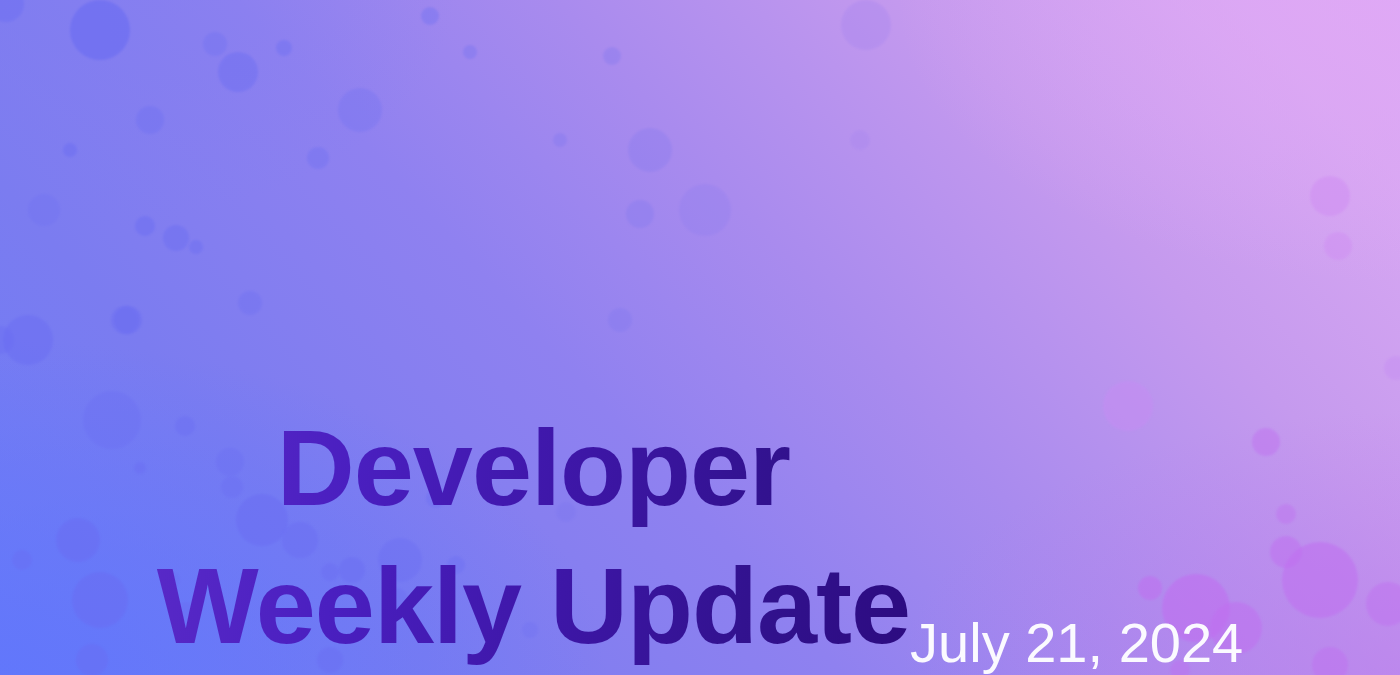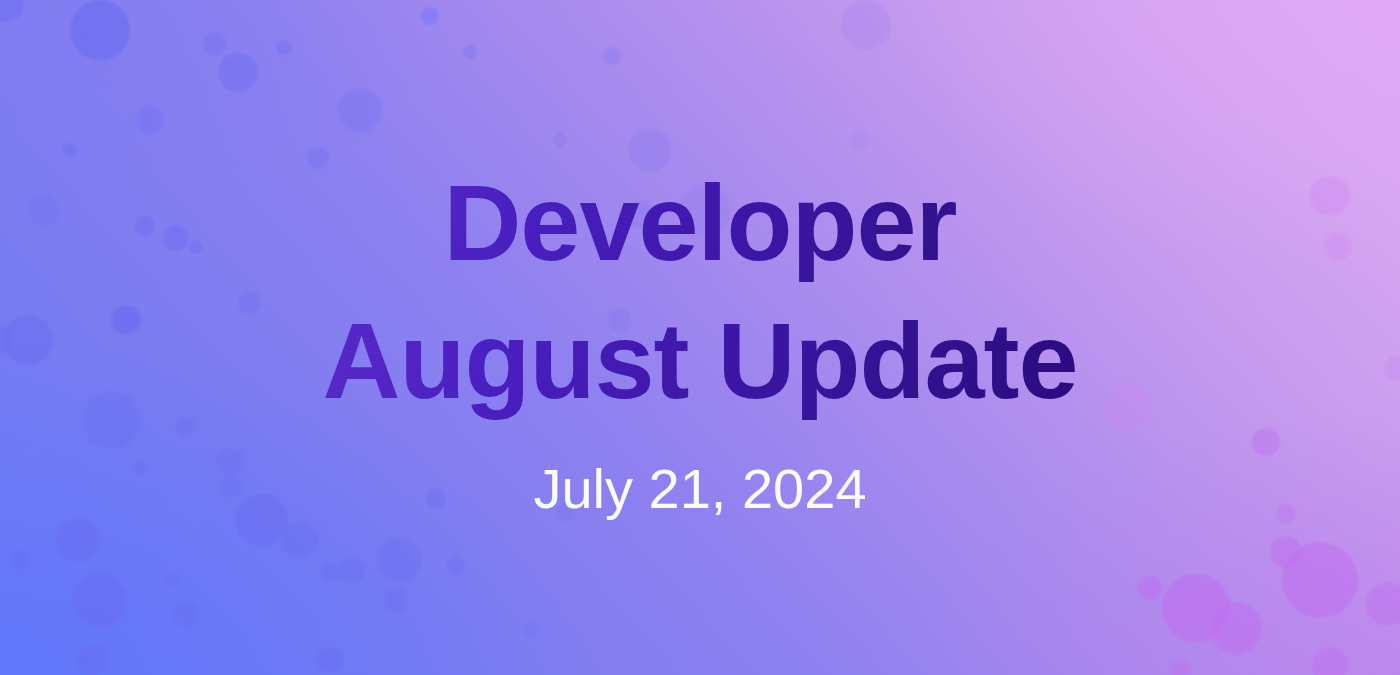--- a/index.html
+++ b/index.html
@@ -51,22 +51,22 @@
     position: absolute;
     display: block;
     border-radius: 50%;
     filter: blur(0.8px);
   }
 
   .content {
     position: absolute;
     inset: 0;
     display: flex;
-    flex-direction: column;
-    align-items: center;
+    flex-direction: row;
+    align-items: flex-end;
     justify-content: center;
     text-align: center;
   }
 
   .headline {
     margin: 0;
     font-size: 108px;
     line-height: 1.28;
     font-weight: bold;
     letter-spacing: -1px;
@@ -160,18 +160,18 @@
       <i style="left: 1310px; top: 176px; width: 40px; height: 40px; background: rgb(207, 138, 243); opacity: 0.45;"></i>
       <i style="left: 1324px; top: 232px; width: 28px; height: 28px; background: rgb(207, 138, 243); opacity: 0.4;"></i>
       <i style="left: 1366px; top: 582px; width: 44px; height: 44px; background: rgb(192, 111, 240); opacity: 0.45;"></i>
       <i style="left: 1384px; top: 356px; width: 24px; height: 24px; background: rgb(197, 140, 243); opacity: 0.4;"></i>
       <i style="left: 1312px; top: 647px; width: 36px; height: 36px; background: rgb(192, 111, 240); opacity: 0.45;"></i>
     </div>
 
   <div class="content">
     <h1 class="headline">
       <span class="line">Developer</span>
-      <span class="line">August Update</span>
+      <span class="line">Weekly Update</span>
     </h1>
     <p class="subtitle">July 21, 2024</p>
   </div>
 
 </div>
 
 </body></html>

